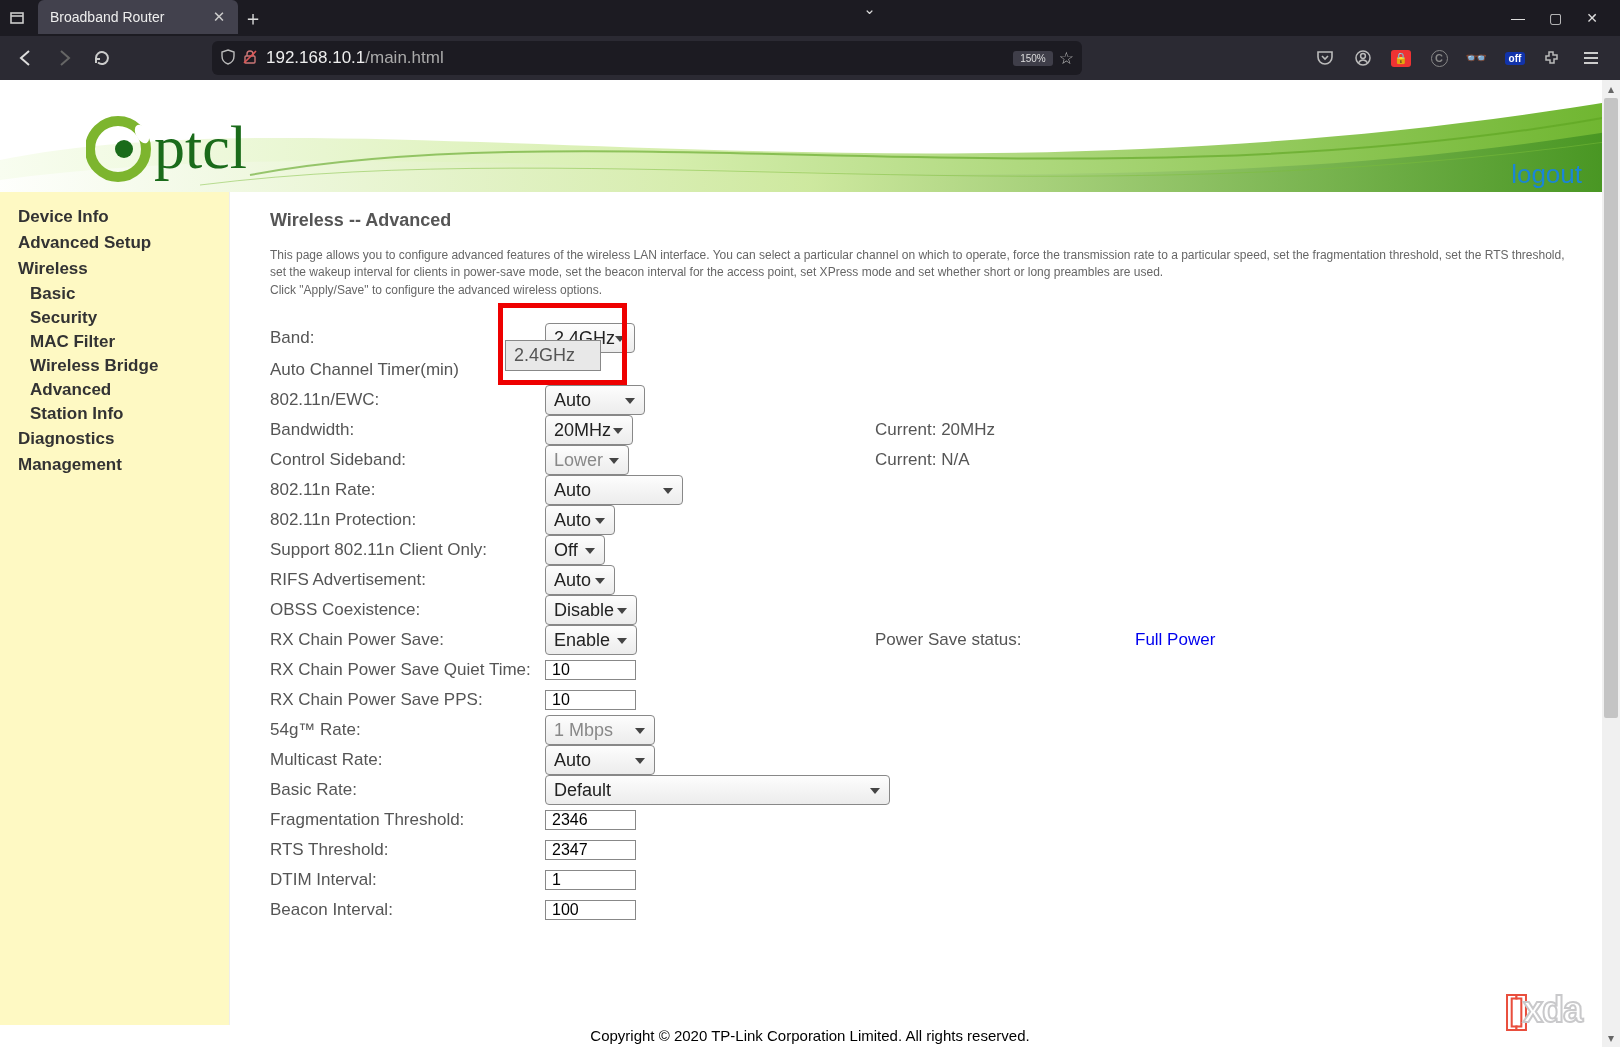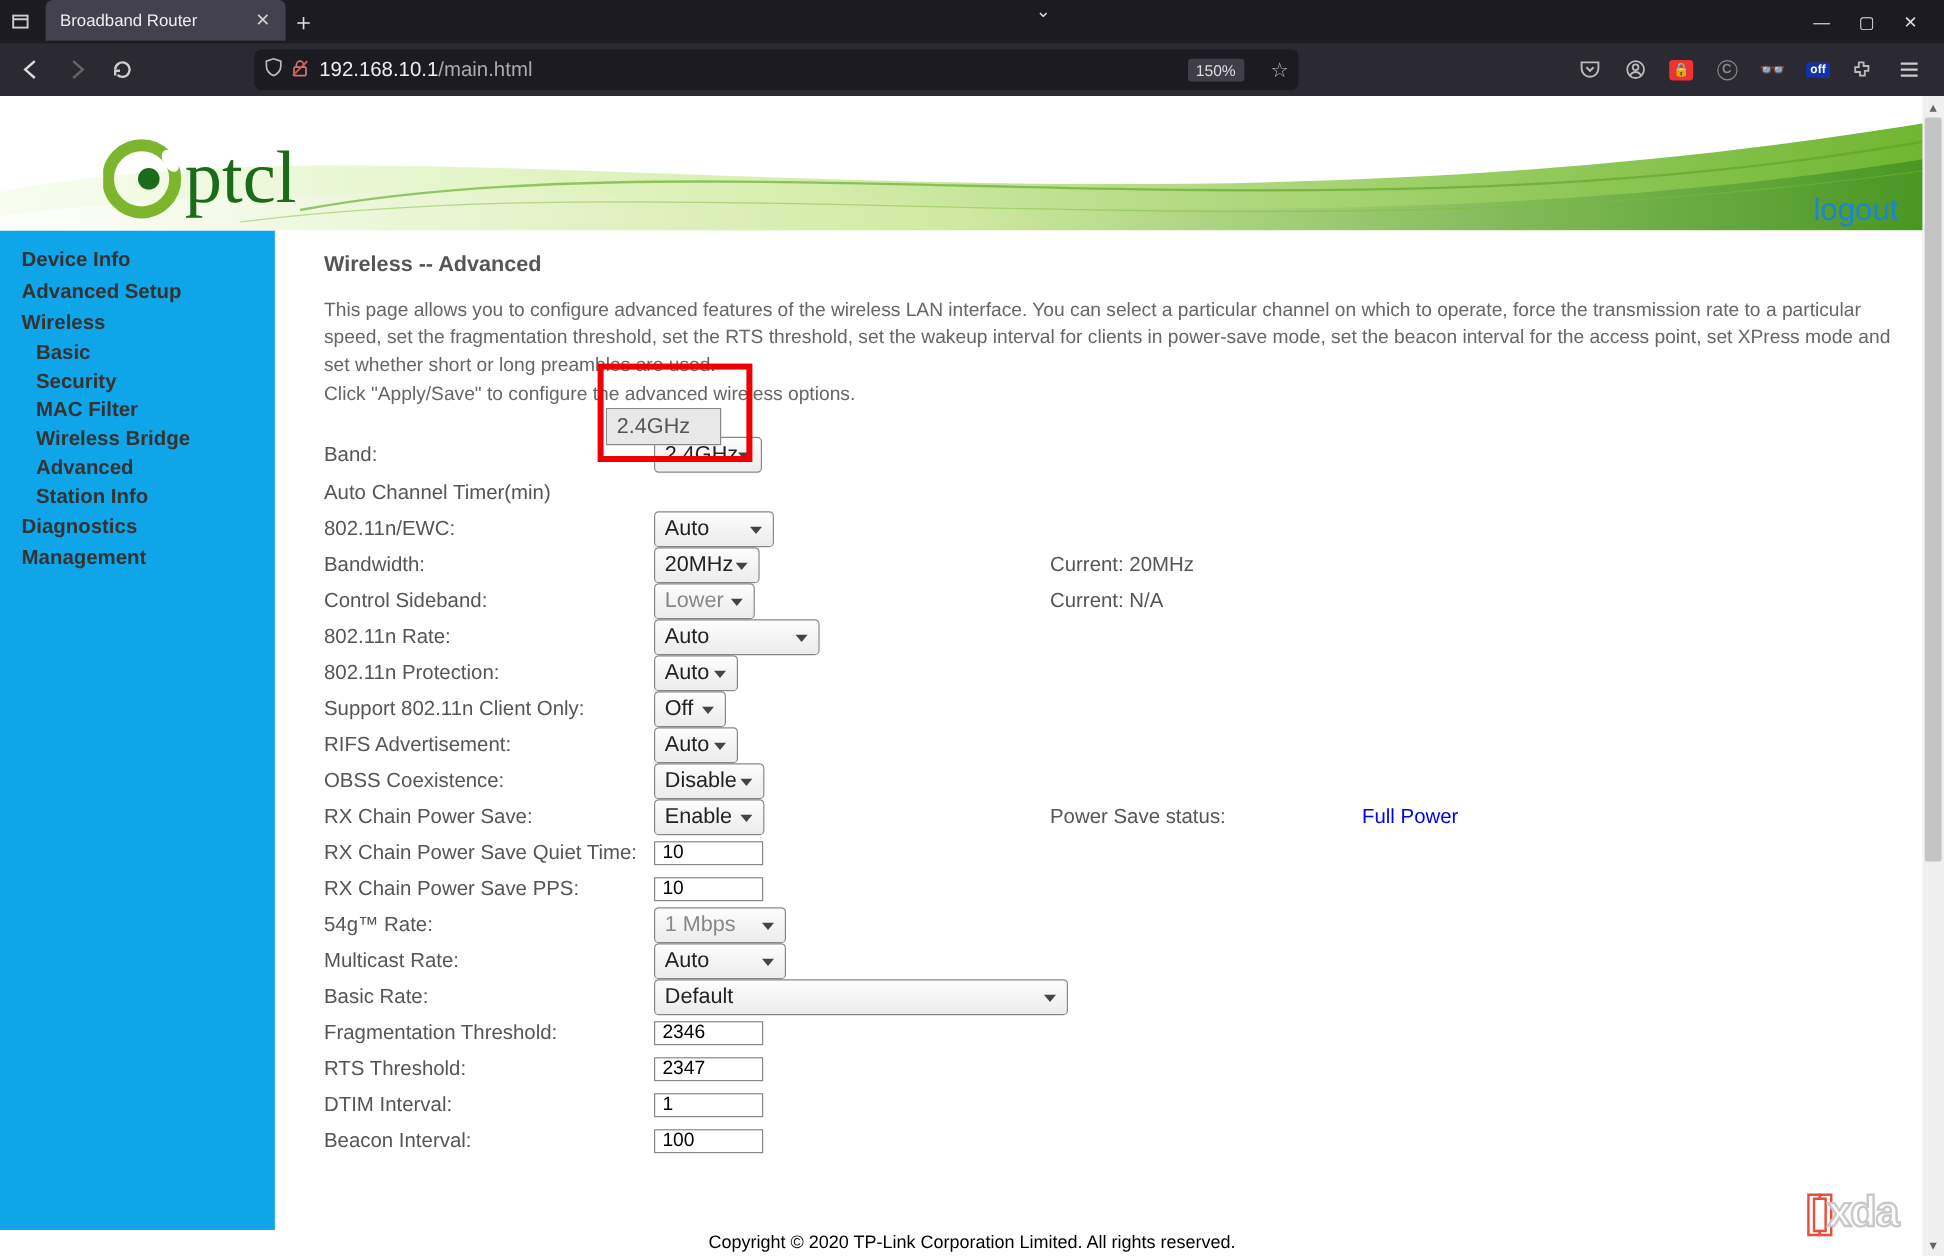--- a/index.html
+++ b/index.html
@@ -16,37 +16,37 @@
   .wincontrols span{font-size:14px;}
   .tabs-chevron { margin-left:auto; margin-right:40px; color:#ddd; font-size:15px;}
   .toolbar { height:44px; background:#2b2a33; display:flex; align-items:center; padding:0 8px; gap:2px;}
   .tbtn { width:36px;height:36px;display:flex;align-items:center;justify-content:center;color:#ccc;border-radius:4px;}
   .tbtn.disabled { color:#777; }
   .urlbar { flex:0 0 870px; height:34px; background:#1c1b22; border-radius:6px; display:flex; align-items:center; padding:0 8px; margin-left:90px;}
   .urlbar .shield{color:#bbb;font-size:15px;margin-right:6px;}
   .urlbar .lock{color:#d96; font-size:13px; margin-right:8px; position:relative;}
   .url-text { font-size:17px; color:#aaa;}
   .url-text .host{color:#eee;}
-  .zoom-badge{ margin-left:auto; background:#3f3e49;color:#ddd;font-size:13px;padding:2px 7px;border-radius:3px;margin-right:22px;}
+  .zoom-badge{ margin-left:auto; background:#3f3e49;color:#ddd;font-size:10px;padding:2px 7px;border-radius:3px;margin-right:6px;}
   .star{color:#bbb;font-size:17px;}
   .right-icons{ margin-left:auto; display:flex; gap:16px; align-items:center; padding-right:10px;}
   .ri{ width:22px;height:22px;display:flex;align-items:center;justify-content:center;font-size:16px;}
   
   .page { position:relative; width:1620px; height:967px; background:#fff; }
   .header { height:112px; position:relative; overflow:hidden; background:#fff;}
   .header svg{ position:absolute; inset:0;}
   .logo { position:absolute; left:86px; top:14px; }
   .logout { position:absolute; right:38px; bottom:2px; color:#1a85d6; font-size:26px; }
   .body { display:flex; height:calc(100% - 112px - 22px); }
-  .sidebar { width:230px; background:#0ea5e9; border-right:1px solid #eee; padding:12px 0 0 0; font-size:17px; font-weight:600;}
+  .sidebar { width:230px; background:#fef9c3; border-right:1px solid #eee; padding:12px 0 0 0; font-size:17px; font-weight:600;}
   .sidebar .lvl1{ padding:3px 0 3px 18px; color:#333;}
   .sidebar .lvl2{ padding:2px 0 2px 30px; font-weight:600; color:#333;}
   .main { flex:1; padding:18px 40px 0 40px; position:relative; color:#555; font-size:17px; overflow:hidden;}
   .main h1{ font-size:18px; font-weight:700; color:#555; margin-bottom:16px;}
-  .desc { color:#666; font-size:16px; line-height:1.45; margin-bottom:22px;}
+  .desc { color:#666; font-size:12px; line-height:1.45; margin-bottom:22px;}
   .form-row { display:flex; align-items:center; min-height:30px;}
   .form-row .lbl{ width:275px; color:#555;}
   .form-row .ctl{ width:330px;}
   .form-row .extra{ color:#555;}
   .sel { border:1px solid #888; background:linear-gradient(#fdfdfd,#ececec); border-radius:4px; font-size:18px; color:#222; padding:3px 28px 3px 8px; position:relative; display:inline-flex;align-items:center; height:30px;}
   .sel::after{content:''; position:absolute; right:9px; top:12px; border-left:5px solid transparent;border-right:5px solid transparent;border-top:6px solid #444;}
   .sel.disabled{ color:#888; }
   .txt { border:1px solid #888; background:#fff; font-size:16px; padding:2px 6px; height:20px;}
   .highlight-box { position:absolute; border:5px solid #e00; pointer-events:none;}
   .dropdown-list{ position:absolute; border:1px solid #888; background:#fff; font-size:18px;}

